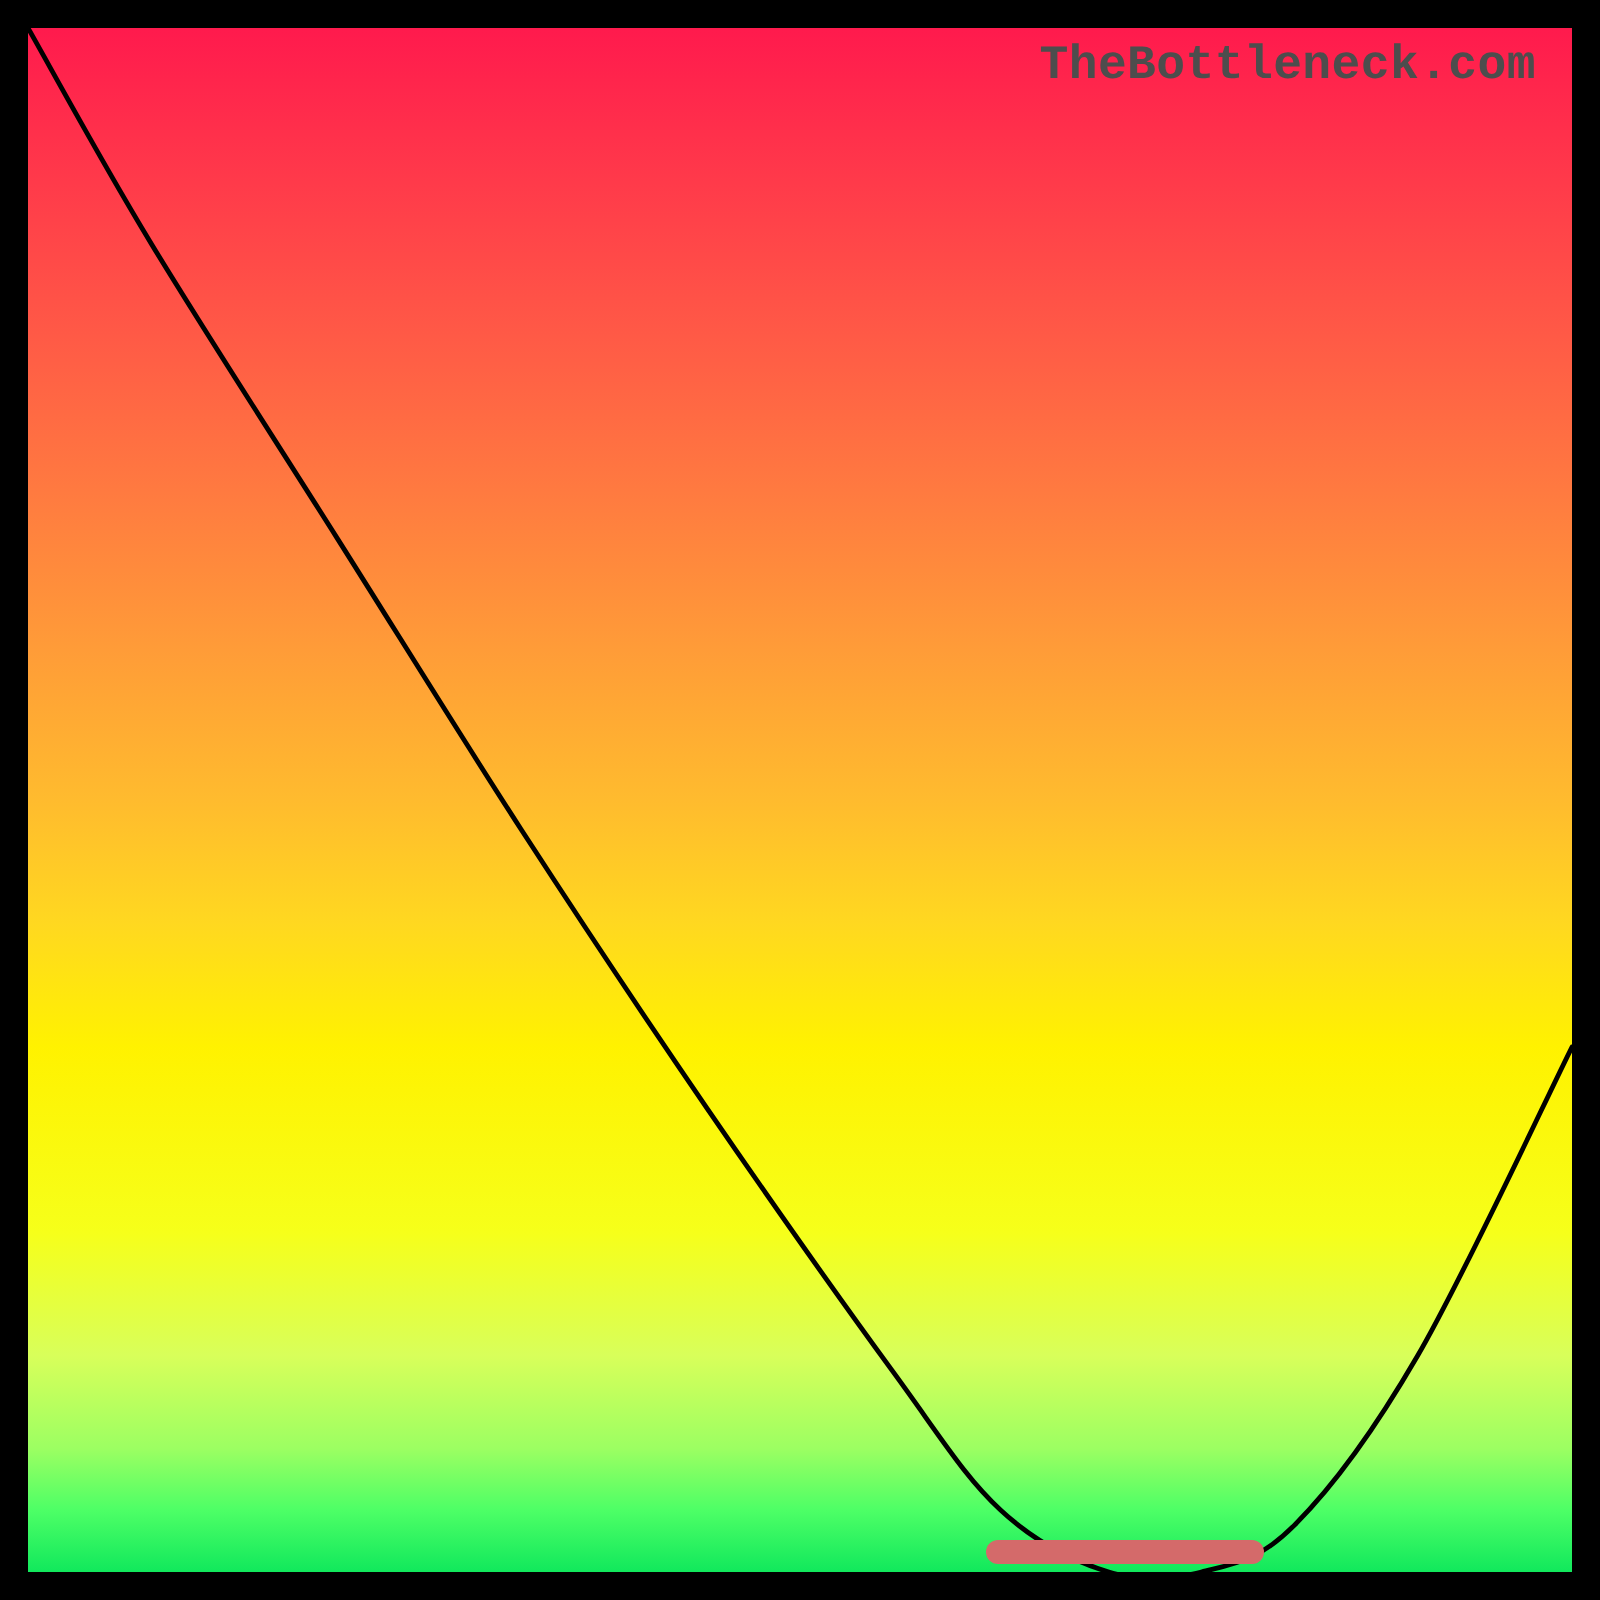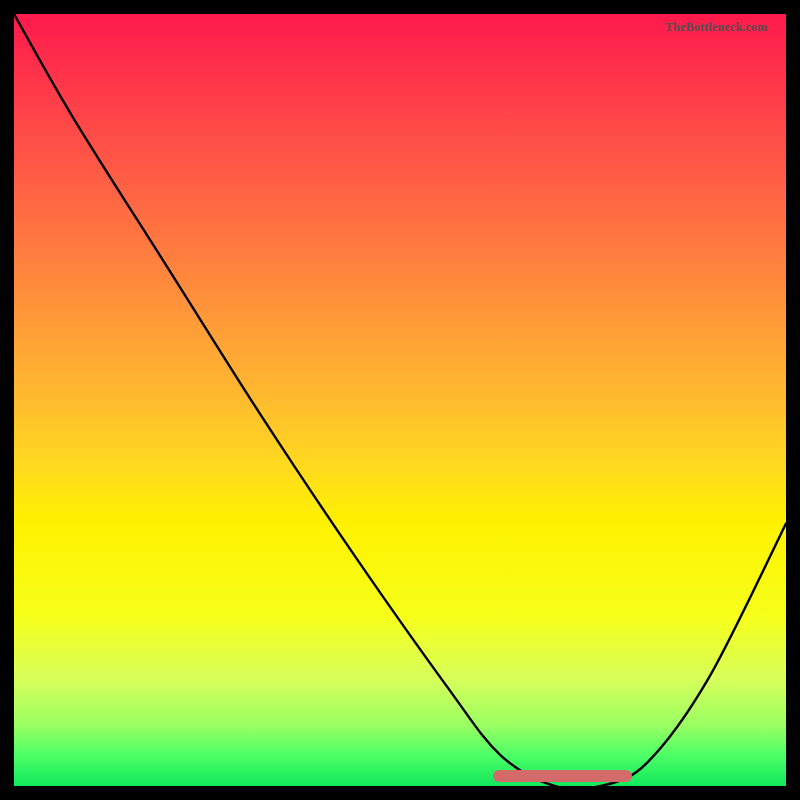--- a/index.html
+++ b/index.html
@@ -33,22 +33,22 @@
       #f6ff1a 78%,
       #d8ff5a 86%,
       #9cff62 92%,
       #4dff66 96%,
       #11e85c 100%);
   }
   .watermark {
     position: absolute;
     right: 18px;
     top: 6px;
-    font-family: Liberation Serif, serif;
-    font-size: 12px;
+    font-family: Liberation Mono, monospace;
+    font-size: 24px;
     font-weight: 600;
     color: #4d4d4d;
     letter-spacing: 0.2px;
     user-select: none;
   }
   svg.curve {
     position: absolute;
     inset: 0;
   }
   .marker {

